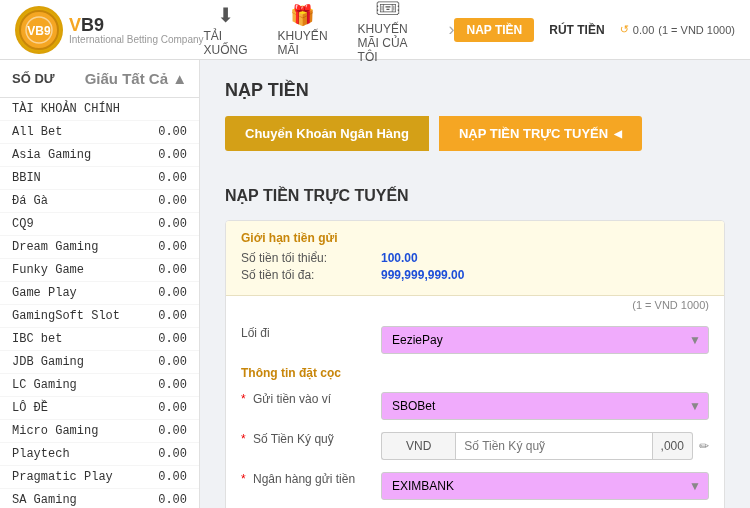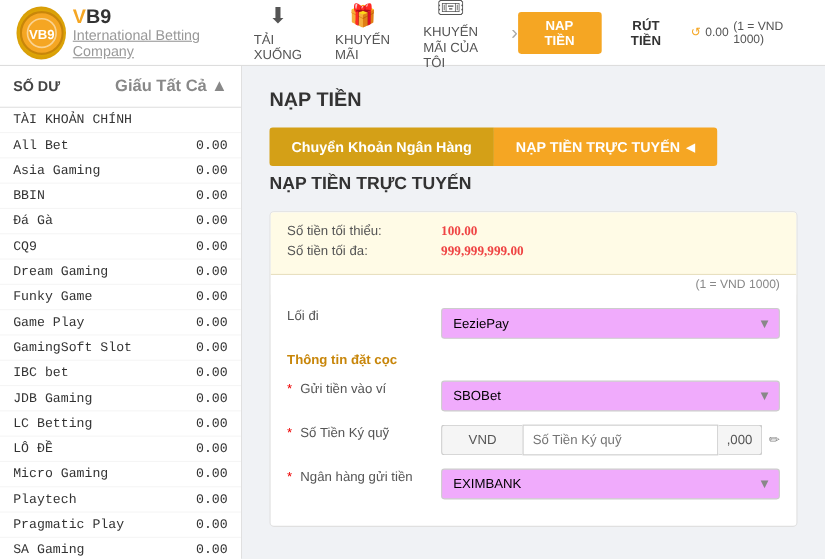--- a/index.html
+++ b/index.html
@@ -29,25 +29,24 @@
       align-items: center;
       justify-content: center;
       margin-right: 6px;
       font-weight: bold;
       color: #fff;
       font-size: 14px;
       position: relative;
       overflow: hidden;
     }
     .logo-subtitle {
-      font-size: 13px;
+      font-size: 10px;
       color: #999;
       display: block;
       margin-top: -2px;
-      text-decoration: underline;
     }
 
     .header-nav {
       display: flex;
       align-items: center;
       flex: 1;
       justify-content: center;
       gap: 30px;
     }
     .nav-item {
@@ -96,21 +95,21 @@
     .refresh-icon { color: #f5a623; cursor: pointer; }
 
     
     .main-layout {
       display: flex;
       height: calc(508px - 60px);
     }
 
     
     .sidebar {
-      width: 220px;
+      width: 200px;
       background: #fff;
       border-right: 1px solid #e0e0e0;
       overflow-y: auto;
       flex-shrink: 0;
       text-align: right;
     }
     .sidebar-header {
       display: flex;
       justify-content: space-between;
       align-items: center;
@@ -146,22 +145,22 @@
 
     .page-title {
       font-size: 18px;
       font-weight: bold;
       color: #333;
       margin-bottom: 15px;
     }
 
     .tab-buttons {
       display: flex;
-      gap: 0;
-      margin-bottom: 8px;
+      gap: 10px;
+      margin-bottom: 36px;
     }
     .tab-btn-inactive {
       padding: 10px 20px;
       background: #d4a017;
       color: #fff;
       border: none;
       cursor: pointer;
       font-size: 13px;
       font-weight: bold;
       border-radius: 3px 0 0 3px;
@@ -207,21 +206,21 @@
       font-size: 12px;
       margin-bottom: 6px;
     }
     .info-row {
       display: flex;
       font-size: 12px;
       margin-bottom: 3px;
       color: #555;
     }
     .info-label { min-width: 140px; }
-    .info-value { font-weight: bold; color: #ef4444; font-family: Liberation Serif, serif; }
+    .info-value { font-weight: bold; color: #1d4ed8; }
     .info-note {
       text-align: right;
       font-size: 11px;
       color: #888;
       padding: 3px 15px;
       background: #fff;
     }
 
     .form-section {
       padding: 12px 15px;
@@ -401,21 +400,21 @@
     </div>
     <div class="sidebar-row">
       <span>IBC bet</span>
       <span class="amount">0.00</span>
     </div>
     <div class="sidebar-row">
       <span>JDB Gaming</span>
       <span class="amount">0.00</span>
     </div>
     <div class="sidebar-row">
-      <span>LC Betting</span>
+      <span>LC Gaming</span>
       <span class="amount">0.00</span>
     </div>
     <div class="sidebar-row">
       <span>LÔ ĐỀ</span>
       <span class="amount">0.00</span>
     </div>
     <div class="sidebar-row">
       <span>Micro Gaming</span>
       <span class="amount">0.00</span>
     </div>
@@ -444,20 +443,21 @@
           <span>NẠP TIỀN TRỰC TUYẾN</span>
           <span class="arrow">◀</span>
         </button>
       </div>
 
       <h3 class="section-title">NẠP TIỀN TRỰC TUYẾN</h3>
 
       <div class="form-card">
 
         <div class="info-section">
+          <div class="info-section-title">Giới hạn tiền gửi</div>
           <div class="info-row">
             <span class="info-label">Số tiền tối thiểu:</span>
             <span class="info-value">100.00</span>
           </div>
           <div class="info-row">
             <span class="info-label">Số tiền tối đa:</span>
             <span class="info-value">999,999,999.00</span>
           </div>
         </div>
         <div class="info-note">(1 = VND 1000)</div>

